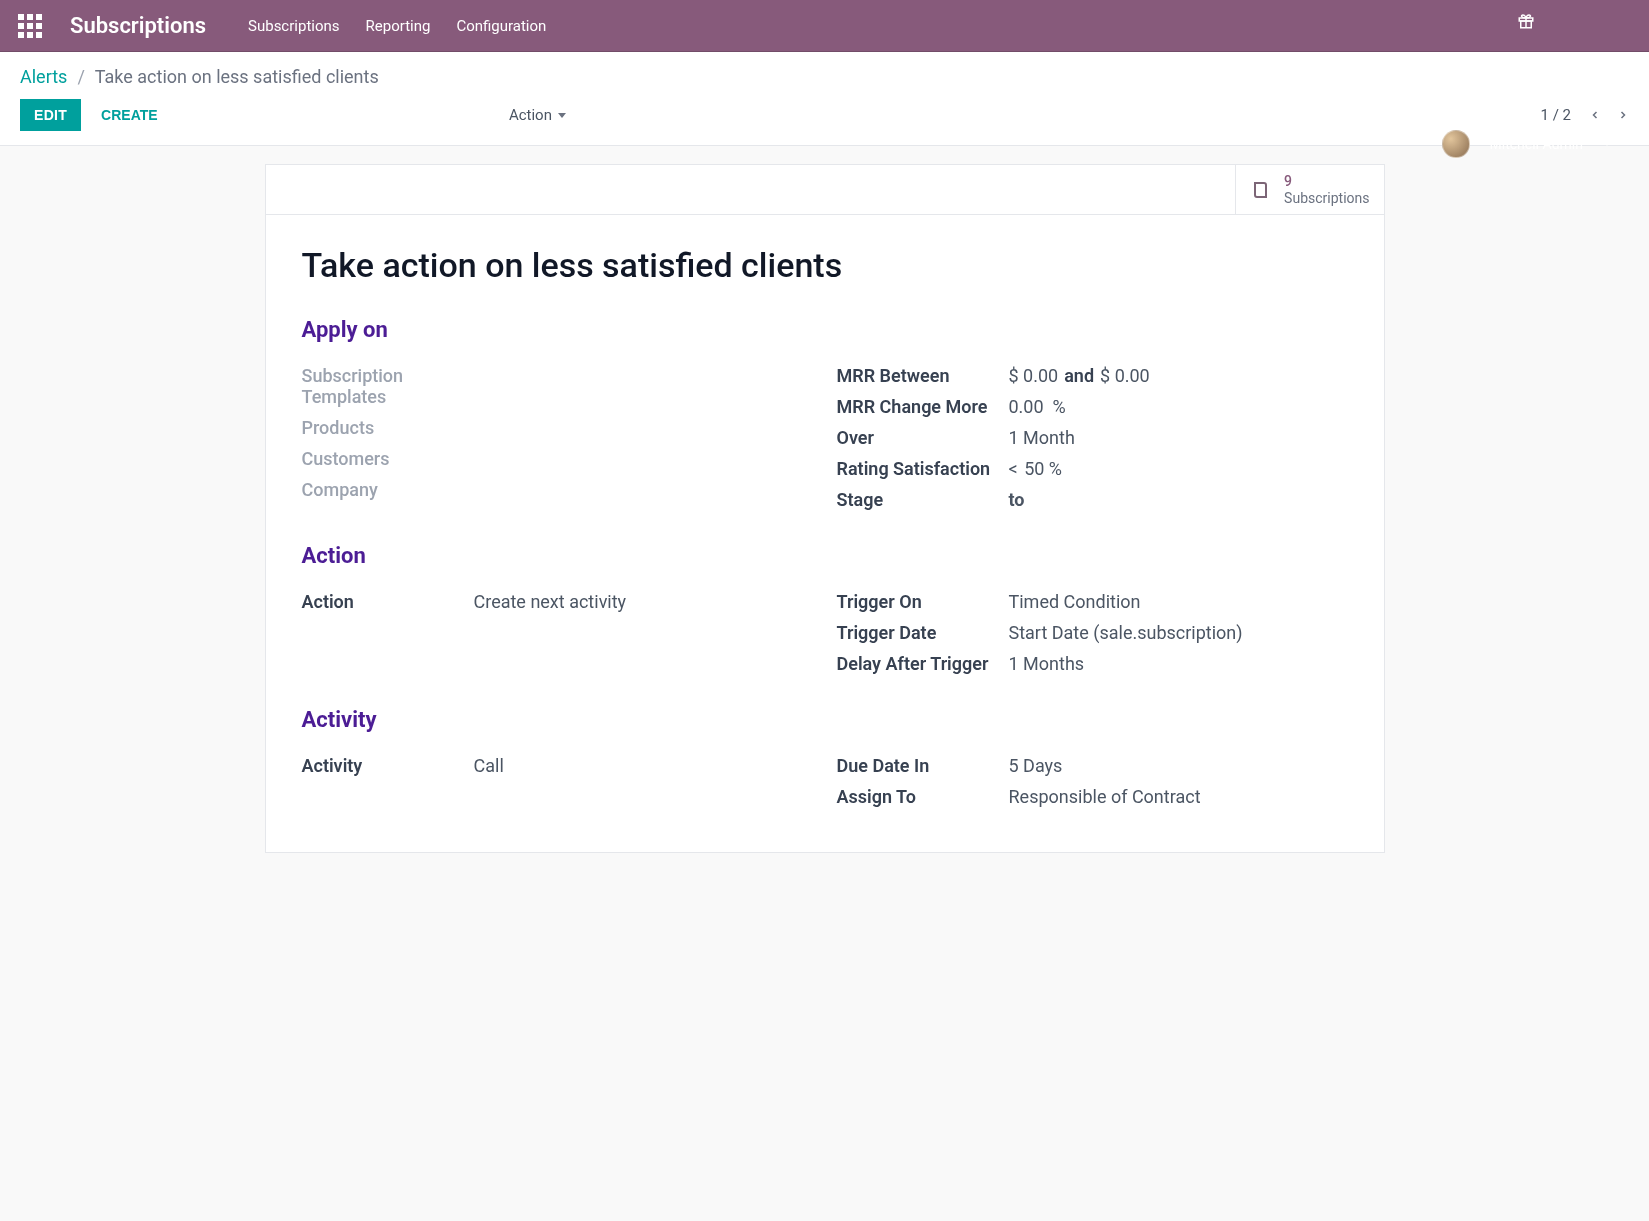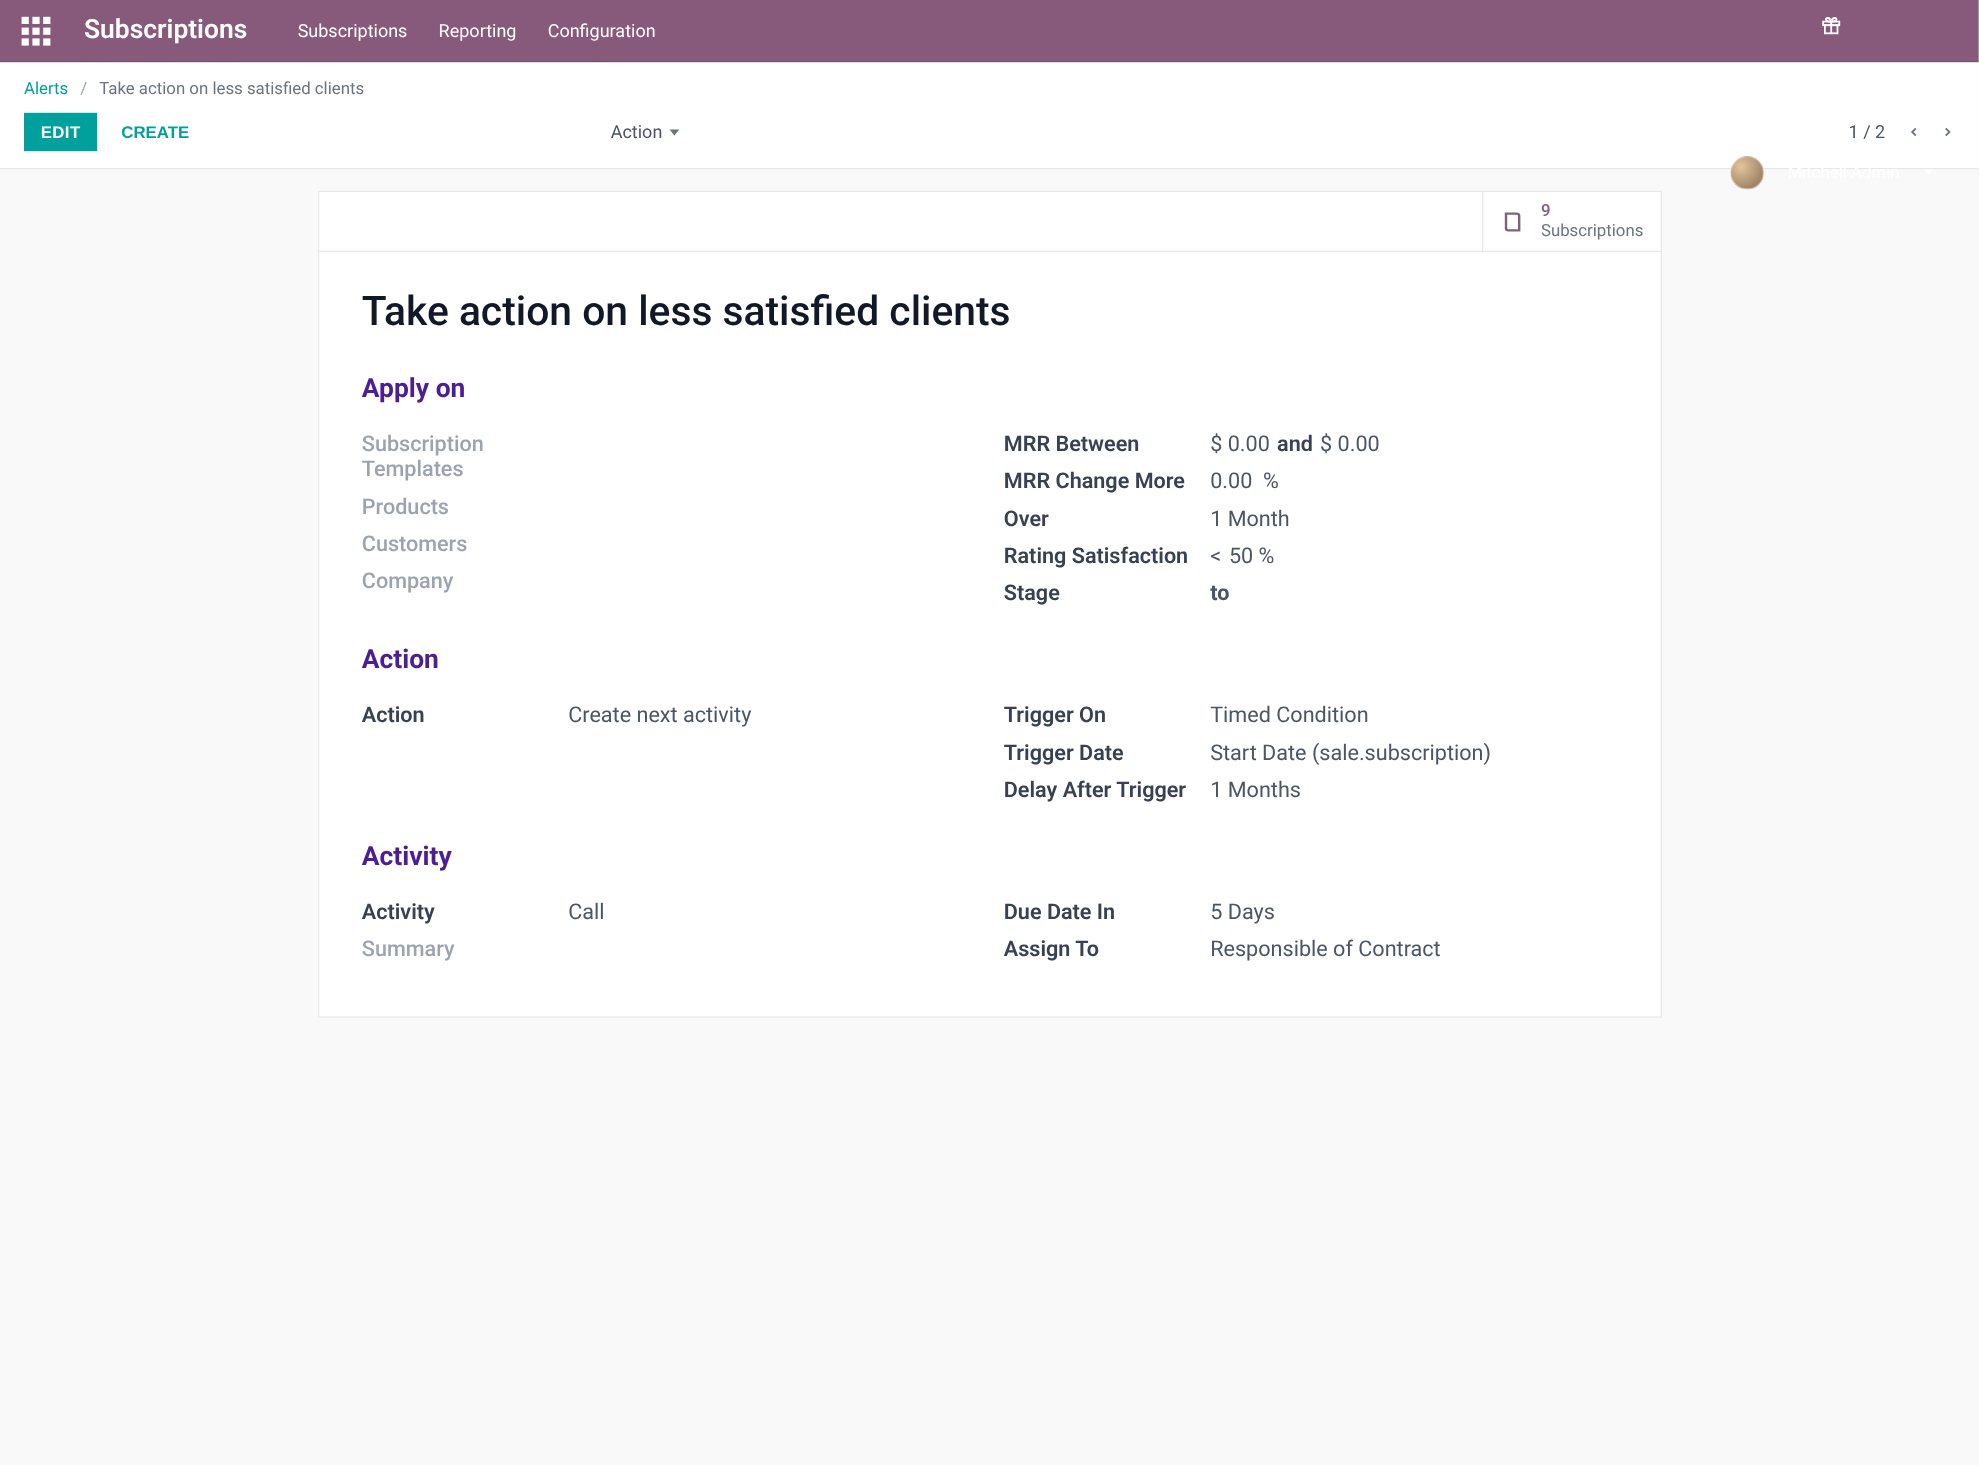--- a/index.html
+++ b/index.html
@@ -30,21 +30,21 @@
 .top-nav-right { margin-left:auto; display:flex; align-items:center; gap:22px;flex-direction:column; }
 .icon-btn { cursor:pointer; display:flex; align-items:center; color:#fff; position:relative; }
 .badge { background:#00a09d; color:#fff; font-size:12px; border-radius:10px; padding:1px 7px; margin-left:-3px; font-weight:600; }
 .company-drop { display:flex; align-items:center; gap:6px; cursor:pointer; font-size:15px; }
 .caret-down { width:0; height:0; border-left:4px solid transparent; border-right:4px solid transparent; border-top:5px solid rgba(255,255,255,0.8); }
 .user-menu { display:flex; align-items:center; gap:20px; cursor:pointer; }
 .avatar { width:28px; height:28px; border-radius:50%; background: radial-gradient(circle at 30% 30%, #e2c59c, #8a6d50); border:1px solid rgba(255,255,255,0.4); }
 
 
 .crumb-row { background:#fff; padding: 14px 20px 0 20px; }
-.breadcrumb { display:flex; align-items:center; gap:10px; font-size:14px; }
+.breadcrumb { display:flex; align-items:center; gap:10px; font-size:18px; }
 .crumb-link { color:#00a09d; cursor:pointer; }
 .crumb-sep { color:#9ca3af; }
 .crumb-current { color:#6b7280; }
 
 
 .action-row { background:#fff; display:flex; align-items:center; padding: 12px 20px 14px 20px; border-bottom: 1px solid #e5e7eb; }
 .btn-edit { background:#00a09d; color:#fff; border:none; padding:8px 14px; font-size:14px; font-weight:600; letter-spacing:0.3px; cursor:pointer; }
 .btn-create { color:#00a09d; background:transparent; border:none; padding:8px 14px; font-size:14px; font-weight:600; cursor:pointer; margin-left:6px; }
 .action-center { margin: 0 auto; transform: translateX(-100px); }
 .action-menu { display:flex; align-items:center; gap:6px; cursor:pointer; color:#4b5563; font-size:15px; }
@@ -284,24 +284,20 @@
         </div>
       </div>
 
       <div class="section-title">Activity</div>
       <div class="two-col">
         <div>
           <div class="field-row">
             <span class="field-label">Activity</span>
             <span class="field-value">Call</span>
           </div>
-          <div class="field-row">
-            <span class="field-label muted">Summary</span>
-            <span class="field-value"></span>
-          </div>
         </div>
         <div>
           <div class="field-row">
             <span class="field-label">Due Date In</span>
             <span class="field-value">
               <span>5</span>&nbsp;<span>Days</span>
             </span>
           </div>
           <div class="field-row">
             <span class="field-label">Assign To</span>

